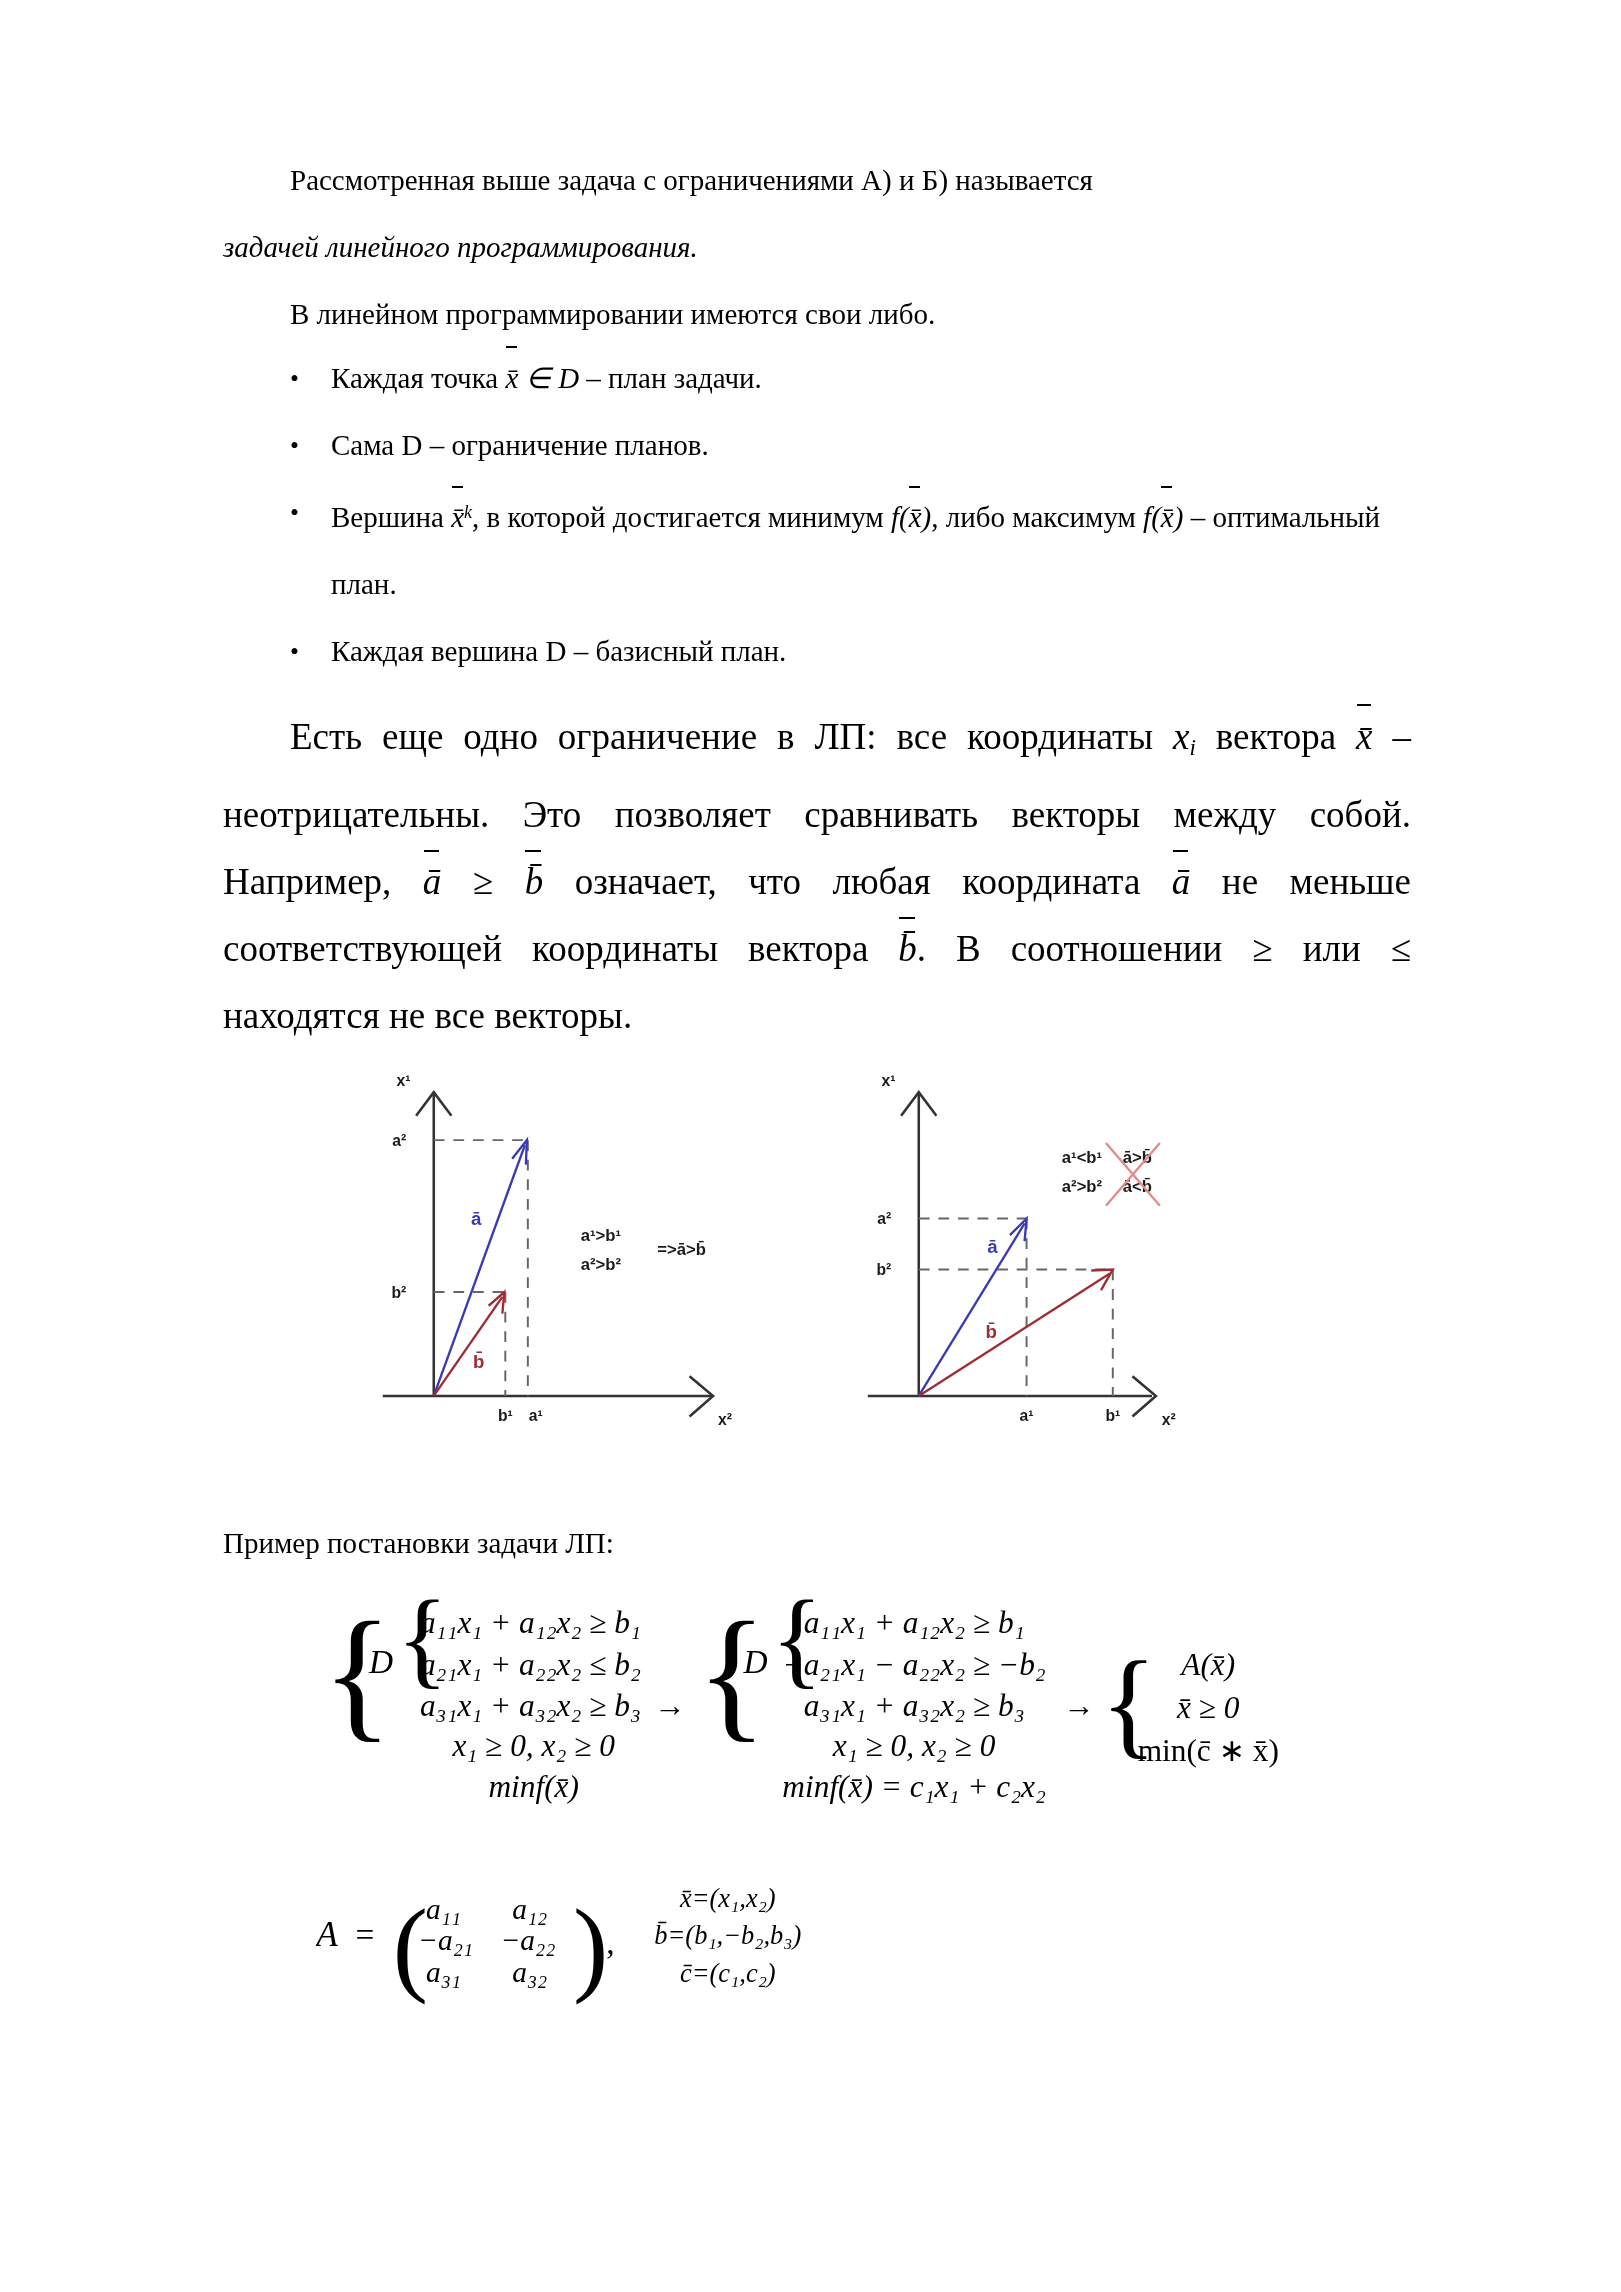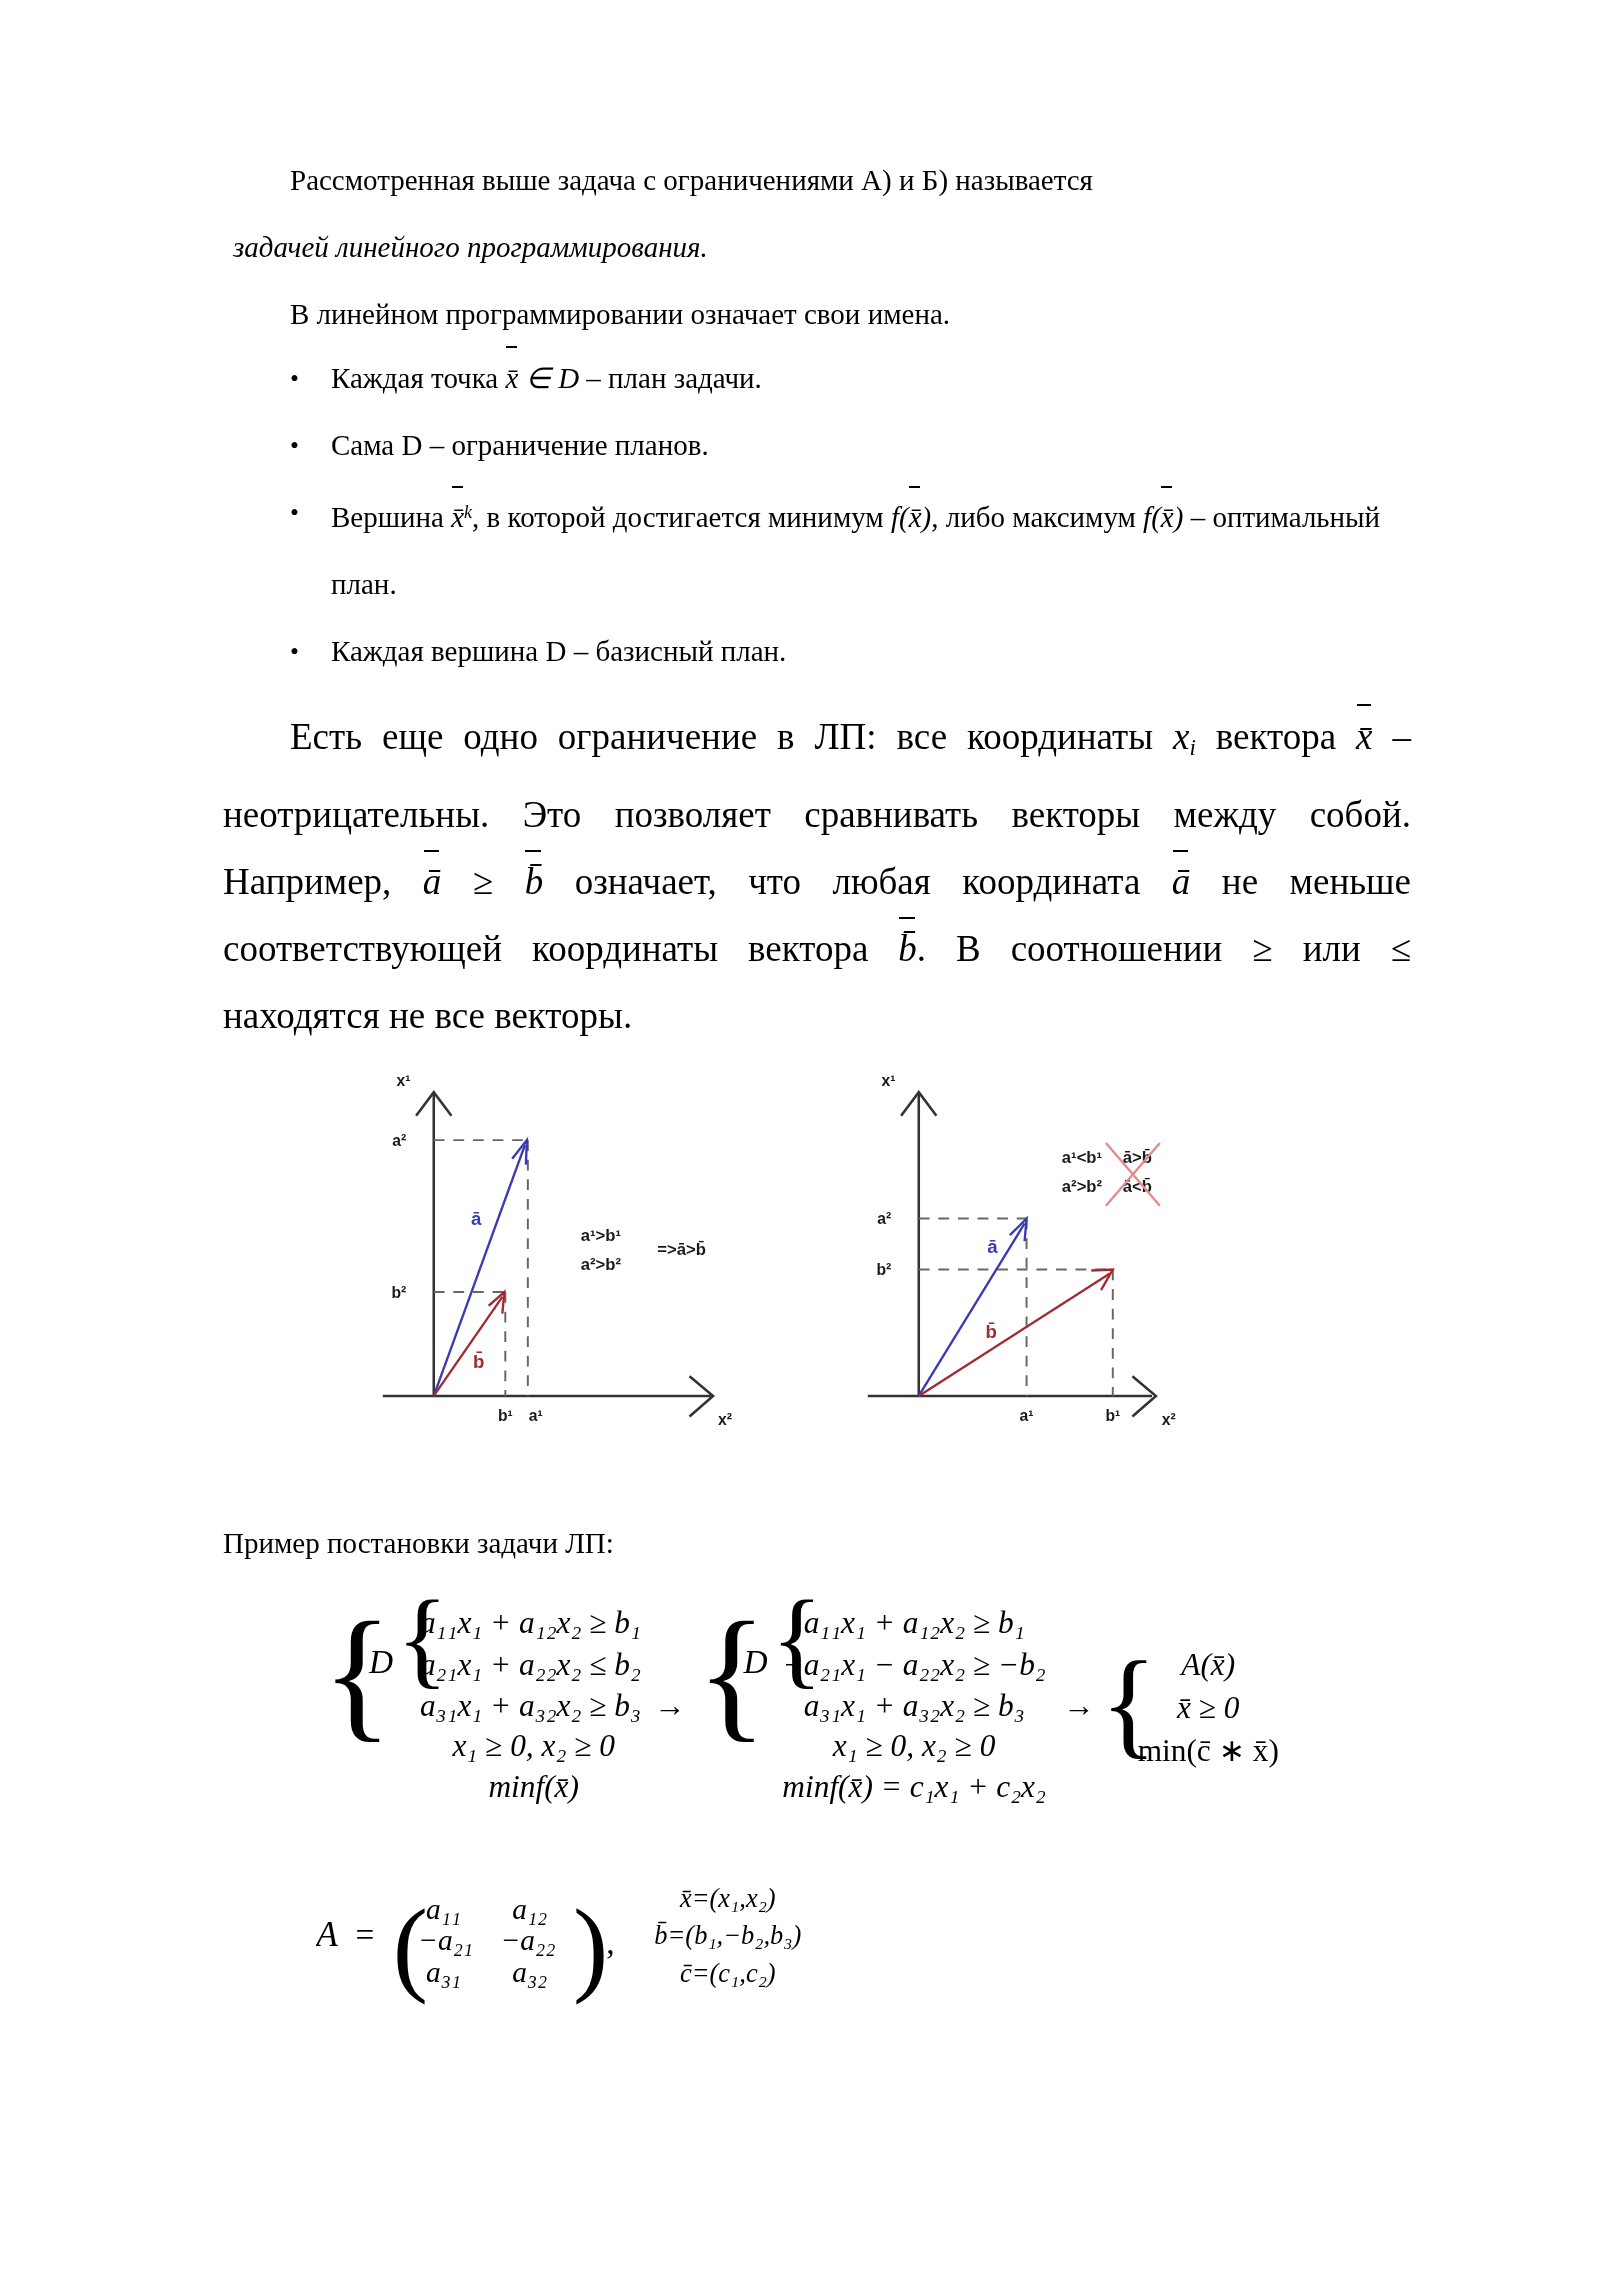--- a/index.html
+++ b/index.html
@@ -20,21 +20,21 @@
     position:absolute;
     left:223px;
     top:147px;
     width:1186px;
     font-size:29px;
     line-height:67px;
     text-align:justify;
   }
   .para { margin:0 0 0 0; }
   .indent { text-indent:67px; }
-  .ital { font-style:italic;margin-left:10px; }
+  .ital { font-style:italic; }
   .mathvar { font-family:"Liberation Serif", serif; font-style:italic; }
   .ovl { position:relative; display:inline-block; }
   .ovl::before {
     content:""; position:absolute;
     left:4%; right:12%; top:0.04em;
     border-top:2px solid #000;
   }
   sub.sm { font-size:0.62em; font-style:italic; vertical-align:-0.28em; }
   sup.sm { font-size:0.62em; font-style:italic; vertical-align:0.52em; }
 
@@ -96,21 +96,21 @@
   }
 </style>
 </head>
 <body>
 
 <div class="page">
 
   <div class="body-text">
     <div class="para indent">Рассмотренная выше задача с ограничениями А) и Б) называется</div>
     <div class="para ital">задачей линейного программирования.</div>
-    <div class="para indent">В линейном программировании означает свои имена.</div>
+    <div class="para indent">В линейном программировании имеются свои либо.</div>
   </div>
 
   <ul class="bullets">
     <li>
       <span>Каждая точка </span><span class="mathvar"><span class="ovl">x̄</span> ∈ <i>D</i></span><span> – план задачи.</span>
     </li>
     <li>
       <span>Сама D – ограничение планов.</span>
     </li>
     <li>

